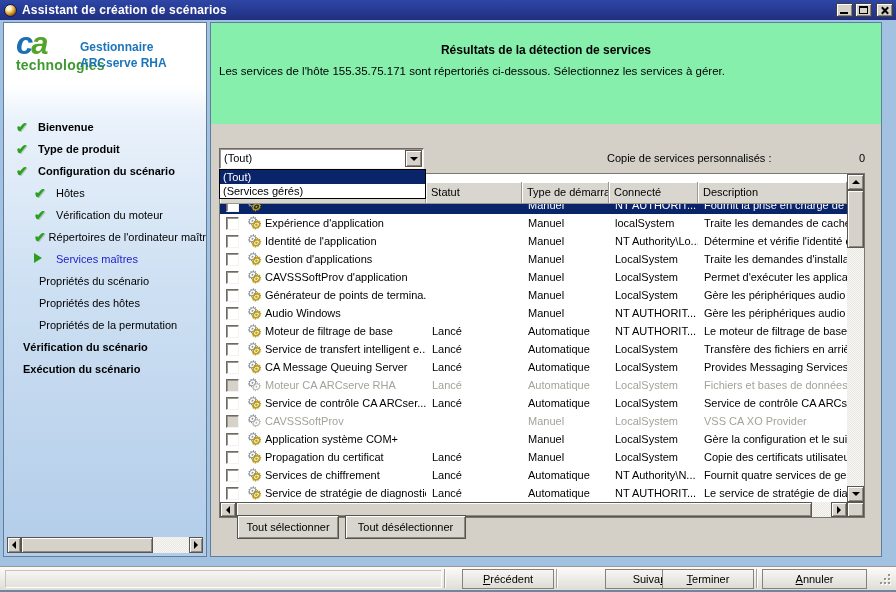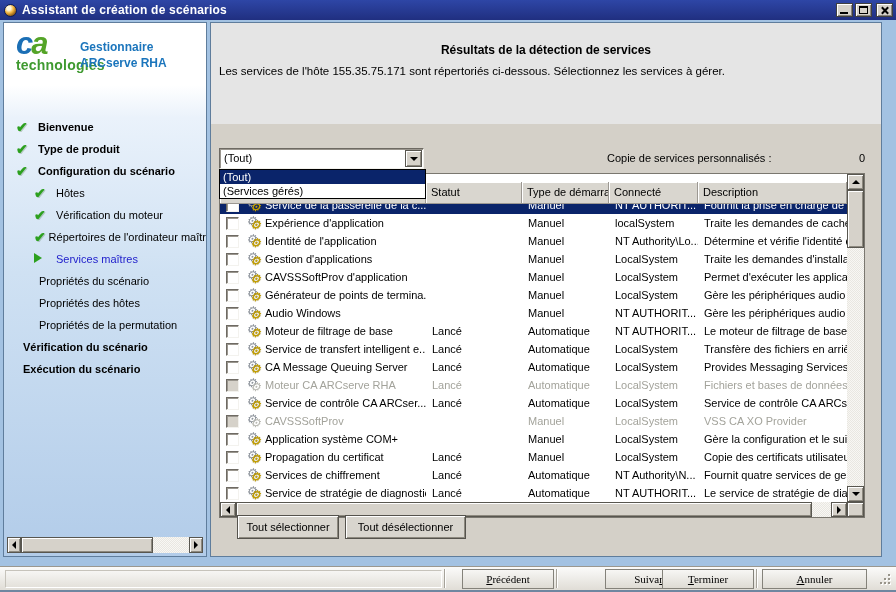--- a/index.html
+++ b/index.html
@@ -54,21 +54,21 @@
   .raised { background:#d6d2ca; border:1px solid #58564f;
     box-shadow:inset 1px 1px 0 #fff, inset -1px -1px 0 #8d897f; }
   .arrow-box { position:absolute; width:14px; height:16px; display:flex; align-items:center; justify-content:center; }
   .tri-l { width:0; height:0; border-right:4px solid #000; border-top:4px solid transparent; border-bottom:4px solid transparent; }
   .tri-r { width:0; height:0; border-left:4px solid #000; border-top:4px solid transparent; border-bottom:4px solid transparent; }
   .tri-u { width:0; height:0; border-bottom:4px solid #000; border-left:4px solid transparent; border-right:4px solid transparent; }
   .tri-d { width:0; height:0; border-top:4px solid #000; border-left:4px solid transparent; border-right:4px solid transparent; }
 
   
   .main { position:absolute; left:210px; top:22px; width:672px; height:535px;
-    border:1px solid #5f7d9c; background:#e5e5e5; }
+    border:1px solid #5f7d9c; background:#86efac; }
   .main-title { position:absolute; top:20px; left:0; right:0; text-align:center; font-weight:bold; font-size:12px; }
   .main-desc { position:absolute; top:42px; left:8px; right:10px; font-size:11.5px; }
   .gray-zone { position:absolute; left:0; right:0; top:101px; bottom:0; background:#d4d0c8; }
 
   
   .combo { position:absolute; left:8px; top:125px; width:205px; height:21px; background:#fff;
     border:1px solid; border-color:#6e6a63 #f3f2ee #f3f2ee #6e6a63; box-shadow:inset 1px 1px 0 #9a968e; }
   .combo-text { position:absolute; left:4px; top:3px; }
   .combo-btn { position:absolute; right:1px; top:1px; bottom:1px; width:17px; display:flex; align-items:center; justify-content:center; }
   .dropdown { position:absolute; left:8px; top:146px; width:207px; height:30px; background:#fff; border:1px solid #000; z-index:20; }
@@ -121,21 +121,21 @@
   .btn-select-all { left:26px; width:102px; }
   .btn-deselect-all { left:134px; width:121px; }
 
   
   .statusbar { position:absolute; left:0; right:0; bottom:2px; height:24px;
     background:linear-gradient(180deg,#fbfbfa,#e0ddd6); border-top:1px solid #9b988f; }
   .status-pane { position:absolute; left:5px; top:3px; width:437px; height:18px;
     border:1px solid #c6c3bb; border-right-color:#fff; border-bottom-color:#fff; }
   .sb-sep { position:absolute; top:2px; bottom:2px; width:1px; background:#a5a299; box-shadow:1px 0 0 #fff; }
   .f-btn { position:absolute; top:2px; height:20px; text-align:center; line-height:18px; cursor:default;
-    background:linear-gradient(180deg,#f7f6f4,#dedbd4); border:1px solid #84827a;font-family:Liberation Serif, serif; }
+    background:linear-gradient(180deg,#f7f6f4,#dedbd4); border:1px solid #84827a; }
   .f-btn u { text-decoration:underline; }
   .resize-grip { position:absolute; right:4px; bottom:4px; width:12px; height:12px; }
   .resize-grip i { position:absolute; width:2px; height:2px; background:#98948a; box-shadow:1px 1px 0 #fff; }
   .bottom-line { position:absolute; left:0; right:0; bottom:0; height:2px; background:#6f86a0; }
 </style>
 </head>
 <body>
 
 <div class="titlebar">
   <span class="app-icon"></span>
@@ -249,21 +249,20 @@
         <div class="th c4">Description</div>
       </div>
     <div class="tbl-body" id="tbl-body">
         <div class="tr sel">
           <div class="c0 name-cell">
             <span class="cb"></span>
             <span class="gear">
               <i class="g1">⚙</i>
               <i class="g2">⚙</i>
             </span>
-            <span class="row-name">Service de la passerelle de la c...</span>
           </div>
           <div class="c1 cell"></div>
           <div class="c2 cell">Manuel</div>
           <div class="c3 cell">NT AUTHORIT...</div>
           <div class="c4 cell">Fournit la prise en charge de plu</div>
         </div>
         <div class="tr">
           <div class="c0 name-cell">
             <span class="cb"></span>
             <span class="gear">

